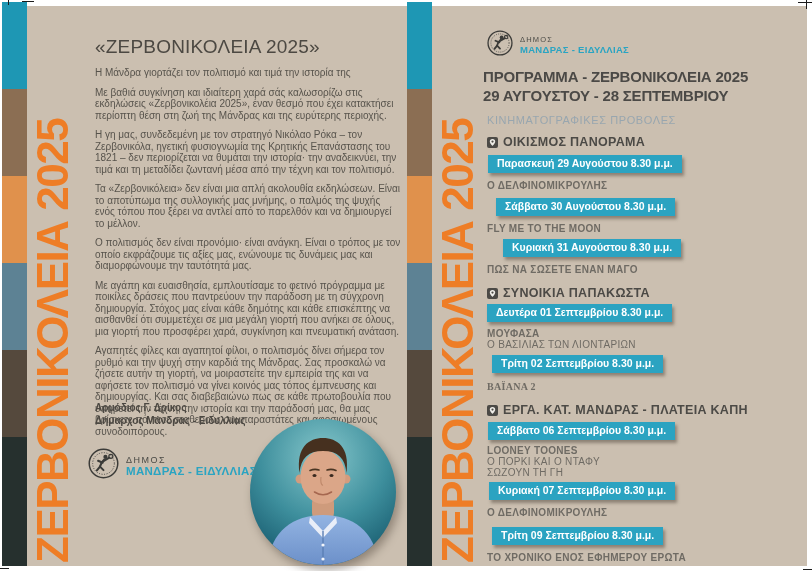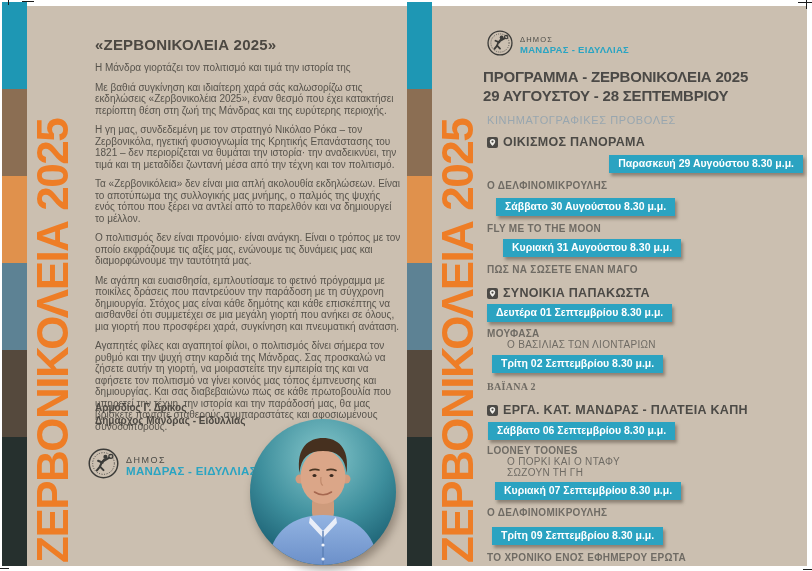--- a/index.html
+++ b/index.html
@@ -30,21 +30,21 @@
   .v-title{
     position:absolute;z-index:4;color:var(--orange);
     font-size:44px;font-weight:800;letter-spacing:-1.5px;line-height:1;
     white-space:nowrap;transform:rotate(-90deg);transform-origin:0 0;
   }
   .v-title.v1{left:31px;top:563px;}
   .v-title.v2{left:436px;top:563px;}
 
   
   .letter{position:absolute;left:95px;top:36px;width:306px;z-index:2;}
-  .letter h1{margin:0 0 9px 0;font-size:15px;letter-spacing:.2px;color:var(--dark);font-weight:700;}
+  .letter h1{margin:0 0 9px 0;font-size:19px;letter-spacing:.2px;color:var(--dark);font-weight:400;}
   .letter p{margin:0 0 8px 0;font-size:10px;line-height:11.5px;color:var(--body);}
   .letter p b{font-weight:400;}
   .signature{position:absolute;left:95px;top:401px;z-index:2;color:var(--dark);
     font-size:10px;line-height:13px;font-weight:700;}
   .muni-logo{position:absolute;display:flex;align-items:center;gap:7px;z-index:2;}
   .muni-logo .t1{display:block;color:#4A4A46;font-size:9px;letter-spacing:1.5px;font-weight:500;}
   .muni-logo .t2{display:block;color:var(--cyan);font-size:11.5px;font-weight:800;letter-spacing:.3px;}
   .logo-left{left:88px;top:448px;}
   .logo-right{left:487px;top:30px;}
   .logo-right .t1{font-size:7.5px;letter-spacing:1.2px;}
@@ -58,21 +58,21 @@
   .program{position:absolute;left:487px;top:112px;width:316px;z-index:2;}
   .section-title{font-size:11px;line-height:17px;color:var(--mutedblue);letter-spacing:.6px;font-weight:400;}
   .venue-header{display:flex;align-items:center;gap:5px;color:var(--venue);
     font-size:12.5px;line-height:13px;font-weight:800;letter-spacing:.3px;}
   .venue-header svg{flex:0 0 auto;}
   .badge{display:inline-block;background:#2BA3C1;color:#ffffff;
     font-size:10.5px;line-height:11px;font-weight:700;padding:3px 9px 4px 9px;
     box-shadow:2px 3px 3px rgba(80,70,58,.5);}
   .badge-row{line-height:0;}
   .film{color:var(--film);font-size:10px;line-height:11.5px;letter-spacing:.3px;font-weight:700;}
-  .film .sub{font-weight:400;margin-left:20px;}
+  .film .sub{font-weight:400;}
   .film.tight{line-height:10.8px;}
 </style>
 </head>
 <body>
 
 <div class="canvas">
 
   <section class="page page-left"></section>
   <section class="page page-right"></section>
 
@@ -216,21 +216,21 @@
     <div class="section-title">ΚΙΝΗΜΑΤΟΓΡΑΦΙΚΕΣ ΠΡΟΒΟΛΕΣ</div>
 
     <div class="venue-header" style="margin-top:7px;">
       <svg width="11" height="11" viewBox="0 0 11 11">
         <rect x="0" y="0" width="11" height="11" rx="2" fill="#4C4A46"></rect>
         <path d="M5.5 1.9 a2.7 2.7 0 0 1 2.7 2.7 c0 2 -2.7 4.3 -2.7 4.3 s-2.7 -2.3 -2.7 -4.3 a2.7 2.7 0 0 1 2.7 -2.7 z" fill="#EFEDE8"></path>
         <circle cx="5.5" cy="4.6" r="1.1" fill="#4C4A46"></circle>
       </svg>
       <span>ΟΙΚΙΣΜΟΣ ΠΑΝΟΡΑΜΑ</span>
     </div>
-    <div class="badge-row" style="margin-top:6px;margin-left:1px;text-align:right;"><span class="badge">Παρασκευή 29 Αυγούστου 8.30 μ.μ.</span></div>
+    <div class="badge-row" style="margin-top:6px;margin-left:1px;"><span class="badge">Παρασκευή 29 Αυγούστου 8.30 μ.μ.</span></div>
     <div class="film" style="margin-top:7px;">Ο ΔΕΛΦΙΝΟΜΙΚΡΟΥΛΗΣ</div>
     <div class="badge-row" style="margin-top:6px;margin-left:9px;"><span class="badge">Σάββατο 30 Αυγούστου 8.30 μ.μ.</span></div>
     <div class="film" style="margin-top:7px;">FLY ME TO THE MOON</div>
     <div class="badge-row" style="margin-top:5px;margin-left:16px;"><span class="badge">Κυριακή 31 Αυγούστου 8.30 μ.μ.</span></div>
     <div class="film" style="margin-top:7px;">ΠΩΣ ΝΑ ΣΩΣΕΤΕ ΕΝΑΝ ΜΑΓΟ</div>
 
     <div class="venue-header" style="margin-top:11px;">
       <svg width="11" height="11" viewBox="0 0 11 11">
         <rect x="0" y="0" width="11" height="11" rx="2" fill="#4C4A46"></rect>
         <path d="M5.5 1.9 a2.7 2.7 0 0 1 2.7 2.7 c0 2 -2.7 4.3 -2.7 4.3 s-2.7 -2.3 -2.7 -4.3 a2.7 2.7 0 0 1 2.7 -2.7 z" fill="#EFEDE8"></path>
@@ -253,19 +253,19 @@
         <circle cx="5.5" cy="4.6" r="1.1" fill="#4C4A46"></circle>
       </svg>
       <span>ΕΡΓΑ. ΚΑΤ. ΜΑΝΔΡΑΣ - ΠΛΑΤΕΙΑ ΚΑΠΗ</span>
     </div>
     <div class="badge-row" style="margin-top:5px;margin-left:1px;"><span class="badge">Σάββατο 06 Σεπτεμβρίου 8.30 μ.μ.</span></div>
     <div class="film tight" style="margin-top:6px;">
       <div>LOONEY TOONES</div>
       <div class="sub">Ο ΠΟΡΚΙ ΚΑΙ Ο ΝΤΑΦΥ</div>
       <div class="sub">ΣΩΖΟΥΝ ΤΗ ΓΗ</div>
     </div>
-    <div class="badge-row" style="margin-top:4px;margin-left:8px;"><span class="badge">Κυριακή 07 Σεπτεμβρίου 8.30 μ.μ.</span></div>
+    <div class="badge-row" style="margin-top:4px;margin-left:2px;"><span class="badge">Κυριακή 07 Σεπτεμβρίου 8.30 μ.μ.</span></div>
     <div class="film" style="margin-top:7px;">Ο ΔΕΛΦΙΝΟΜΙΚΡΟΥΛΗΣ</div>
     <div class="badge-row" style="margin-top:8px;margin-left:5px;"><span class="badge">Τρίτη 09 Σεπτεμβρίου 8.30 μ.μ.</span></div>
     <div class="film" style="margin-top:7px;">ΤΟ ΧΡΟΝΙΚΟ ΕΝΟΣ ΕΦΗΜΕΡΟΥ ΕΡΩΤΑ</div>
   </div>
 
 </div>
 
 </body></html>

